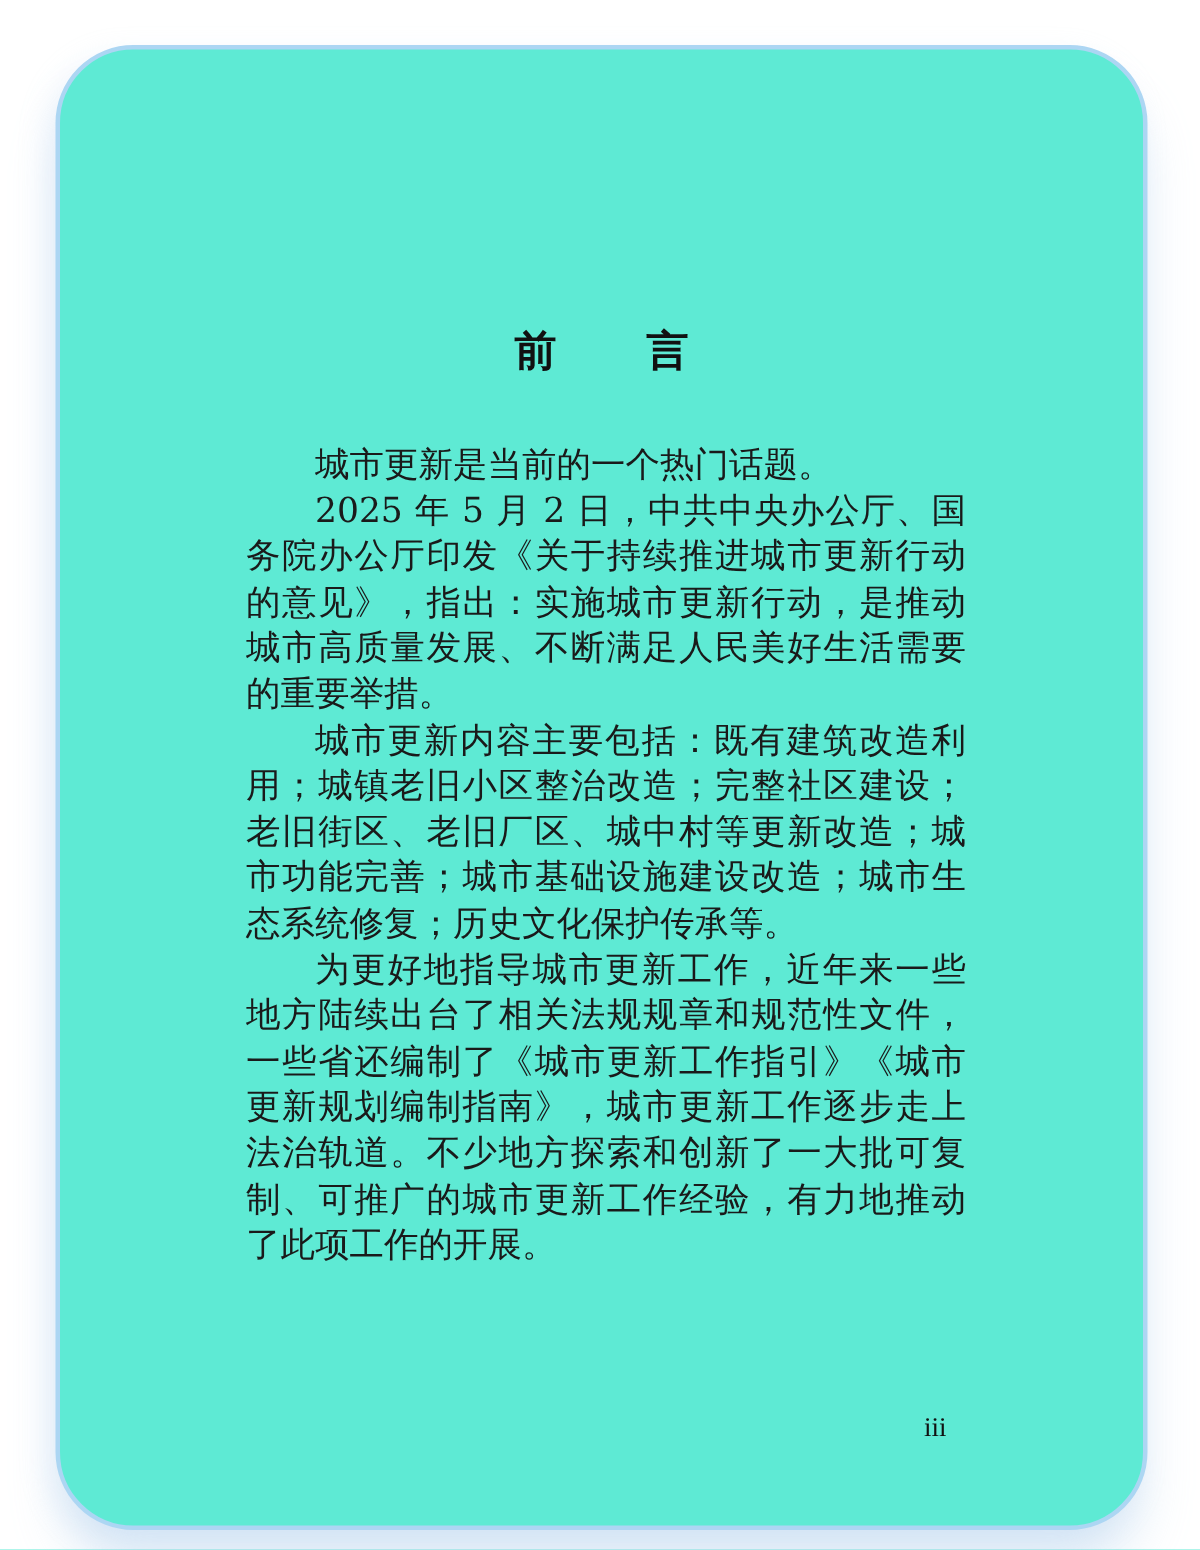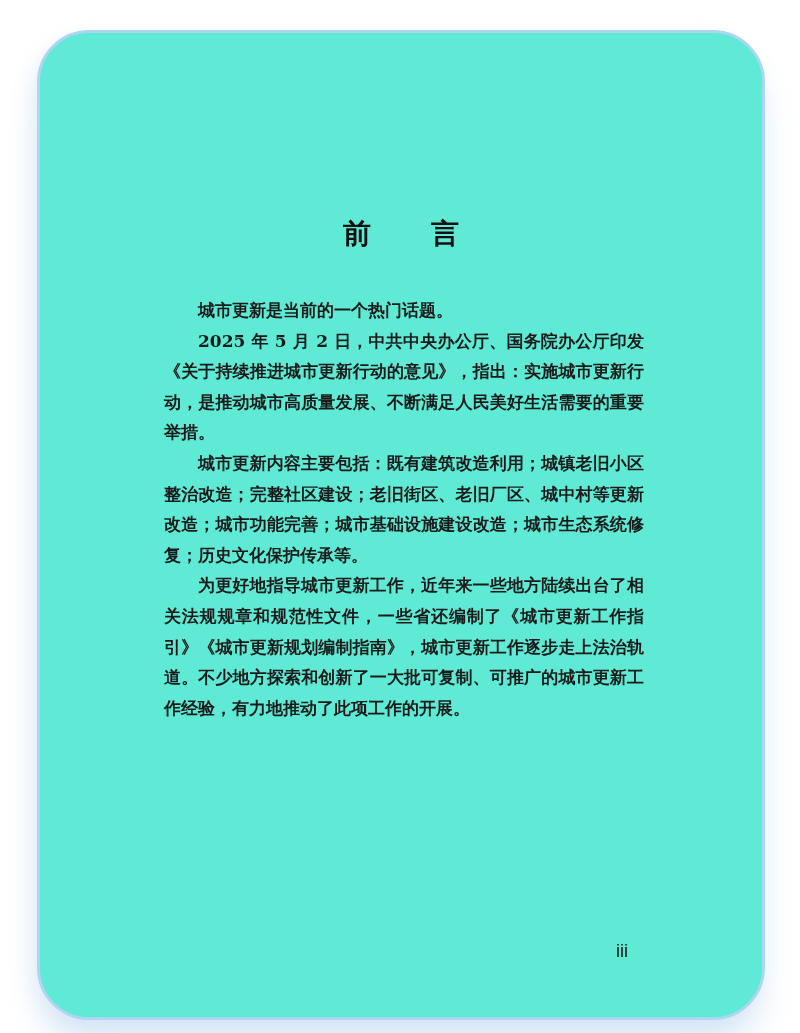--- a/index.html
+++ b/index.html
@@ -15,27 +15,26 @@
     }
     .title {
       position: absolute; left: 0; right: 0; top: 182px; text-align: center;
       font-family: "DejaVu Serif", serif; font-weight: bold; font-size: 28px; color: #111;
       letter-spacing: 0;
     }
     .title span { display: inline-block; }
     .title .gap { width: 60px; }
     .body {
       position: absolute; left: 124px; top: 262px; width: 480px;
-      font-size: 17px; line-height: 30.6px; color: #1a1a1a; text-align: justify;
+      font-size: 23px; line-height: 30.6px; color: #1a1a1a; text-align: justify;
       text-justify: inter-character;
-      font-weight: bold;
     }
     .body p { margin: 0; text-indent: 2em; text-align: justify; text-align-last: left; }
     .pageno {
-      position: absolute; left: 576px; top: 908px; font-family: Liberation Sans, sans-serif;
+      position: absolute; left: 576px; top: 908px; font-family: Liberation Serif, serif;
       font-size: 18px; color: #111;
     }
   </style>
 </head>
 <body>
 
 <div class="card">
   <div class="title">
     <span>前</span><span class="gap"></span><span>言</span>
   </div>

